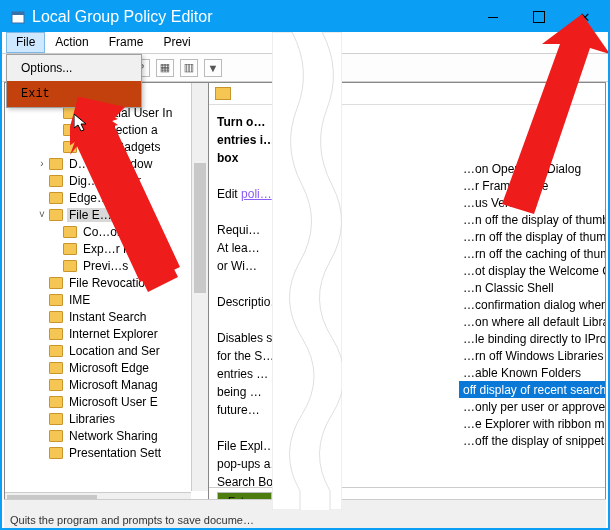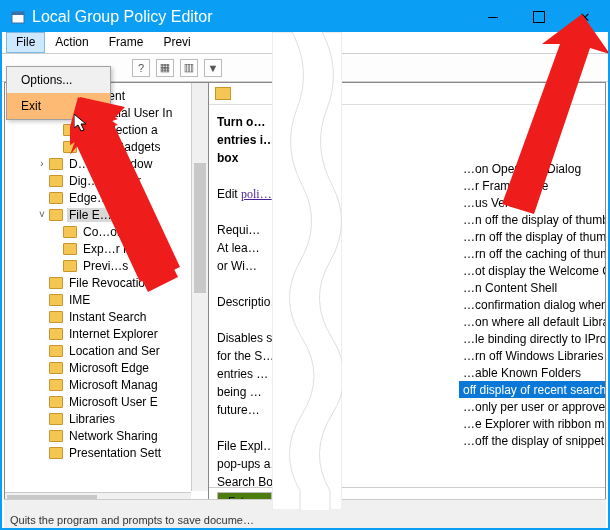--- a/index.html
+++ b/index.html
@@ -8,44 +8,44 @@
 .titlebar .app-icon { width:16px;height:16px;margin-right:6px;display:inline-flex;align-items:center;justify-content:center;}
 .titlebar .title { flex:1; font-size:16px; }
 .titlebar .winbtns { display:flex; }
 .titlebar .winbtn { width:46px; height:30px; display:flex; align-items:center; justify-content:center; color:#000; }
 .titlebar .winbtn.min::before { content:""; display:block; width:10px; height:1px; background:#000; }
 .titlebar .winbtn.max::before { content:""; display:block; width:10px; height:10px; border:1px solid #000; }
 .titlebar .winbtn.close::before { content:"✕"; font-size:13px; color:#000; }
 .menubar { height:22px; background:#fff; border-bottom:1px solid #d0d0d0; display:flex; align-items:stretch; padding-left:4px;text-align:center; }
 .menubar .mitem { padding:3px 10px 0; cursor:default; }
 .menubar .mitem.open { background:#cde8ff; border:1px solid #7cb8e8; padding:2px 9px 0; }
-.dropdown { position:absolute; top:64px; left:4px; width:105px; background:#f0f0f0; border:1px solid #a0a0a0; box-shadow:2px 2px 4px rgba(0,0,0,.2); z-index:50;}
+.dropdown { position:absolute; top:52px; left:4px; width:136px; background:#f0f0f0; border:1px solid #a0a0a0; box-shadow:2px 2px 4px rgba(0,0,0,.2); z-index:50;}
 .dropdown .ditem { padding:6px 14px; }
-.dropdown .ditem.hi { background:#fdba74; }
+.dropdown .ditem.hi { background:#c2410c;font-family:Liberation Mono, monospace; }
 .toolbar { height:28px; background:#fdfdfd; border-bottom:1px solid #d0d0d0; display:flex; align-items:center; gap:6px; padding-left:130px;}
 .toolbar .tb { width:18px;height:18px;border:1px solid #bbb; display:flex;align-items:center;justify-content:center; font-size:11px;color:#555;}
 .main { position:absolute; top:80px; bottom:18px; left:2px; right:2px; display:flex; }
 .leftpane { width:205px; border:1px solid #888; overflow:hidden; position:relative; background:#fff;}
 .tree { padding:4px 2px 4px 4px; }
 .trow { display:flex; align-items:center; height:17px; white-space:nowrap; }
 .trow .tw { width:14px; text-align:center; color:#555; font-size:10px;}
 .trow .fic { width:14px;height:12px;background:#f6c655;border:1px solid #c8952b;border-radius:1px;margin-right:4px;}
 .trow.sel .lbl { background:#d8d8d8; padding:0 2px;}
 .trow .lbl { padding:0 2px; }
 .pad1{padding-left:26px}.pad2{padding-left:40px}
 .lscroll { position:absolute; right:0; top:0; bottom:18px; width:17px; background:#f0f0f0; border-left:1px solid #ccc;}
 .lscroll .thumb{position:absolute;left:2px;right:2px;top:80px;height:130px;background:#c8c8c8;}
 .lhscroll{position:absolute;left:0;right:17px;bottom:0;height:17px;background:#f0f0f0;border-top:1px solid #ccc;}
 .lhscroll .th{position:absolute;top:2px;bottom:2px;left:2px;width:90px;background:#c8c8c8;}
 .midpane { flex:1; border:1px solid #888; border-left:none; overflow:hidden; position:relative; background:#fff;}
 .midhead { height:22px; border-bottom:1px solid #ddd; display:flex; align-items:center; padding-left:6px; gap:6px;}
 .midhead .fic {width:16px;height:13px;background:#f6c655;border:1px solid #c8952b;}
 .descpane { padding:8px 8px 4px 8px; width:100%; line-height:1.5; color:#000;}
 .descpane b{font-weight:600;}
-.descpane a{color:#4c1d95;text-decoration:underline;font-family:Liberation Serif, serif;}
+.descpane a{color:#8b5cf6;text-decoration:underline;}
 .listcol { position:absolute; left:250px; top:22px; bottom:22px; right:0; padding-top:55px;}
 .lrow { height:17px; display:flex; align-items:center; white-space:nowrap; padding-left:4px;}
 .lrow.sel { background:#0a78d6; color:#fff;}
 .tabstrip{position:absolute;bottom:0;left:0;right:0;height:22px;border-top:1px solid #ccc;display:flex;align-items:flex-end;padding-left:8px;gap:4px;}
 .tab{border:1px solid #bbb;border-bottom:none;padding:2px 10px;background:#4d7c0f;font-size:11px;}
 .statusbar { position:absolute; bottom:0; left:2px; right:2px; height:28px; background:#f0f0f0; border-top:1px solid #ccc; padding:14px 6px; font-size:11px; color:#333;}
 .arrow { position:absolute; z-index:60; pointer-events:none;}
 .tear { position:absolute; top:30px; bottom:18px; left:270px; width:70px; background:#fff; z-index:40;}
 .tear svg{width:100%;height:100%;}
 .cursor { position:absolute; z-index:70; left:72px; top:112px; }
@@ -238,21 +238,21 @@
     </div>
 
     <div class="listcol" id="listcol">
         <div class="lrow">…on Open File Dialog</div>
         <div class="lrow">…r Frame Pane</div>
         <div class="lrow">…us Versions</div>
         <div class="lrow">…n off the display of thumbnails and only …splay i</div>
         <div class="lrow">…rn off the display of thumbnails and only…splay i</div>
         <div class="lrow">…rn off the caching of thumbnails in hidden thumb</div>
         <div class="lrow">…ot display the Welcome Center at user logon</div>
-        <div class="lrow">…n Content Shell</div>
+        <div class="lrow">…n Classic Shell</div>
         <div class="lrow">…confirmation dialog when deleting files</div>
         <div class="lrow">…on where all default Library definition files for u</div>
         <div class="lrow">…le binding directly to IPropertySetStorage witho</div>
         <div class="lrow">…rn off Windows Libraries features that rely on inde</div>
         <div class="lrow">…able Known Folders</div>
         <div class="lrow sel"> off display of recent search entries in the File Ex</div>
         <div class="lrow">…only per user or approved shell extensions</div>
         <div class="lrow">…e Explorer with ribbon minimized</div>
         <div class="lrow">…off the display of snippets in Content view mod</div>
       </div>

